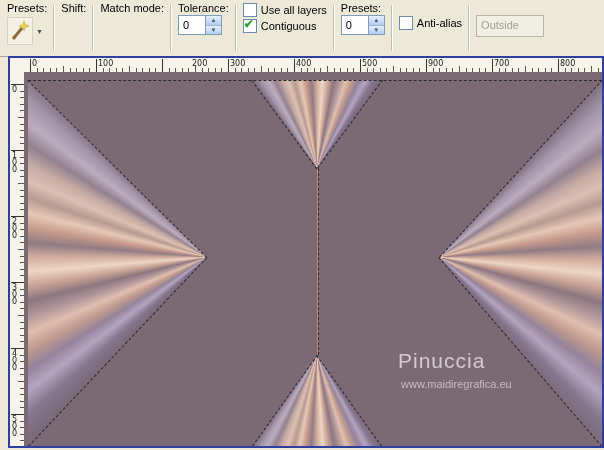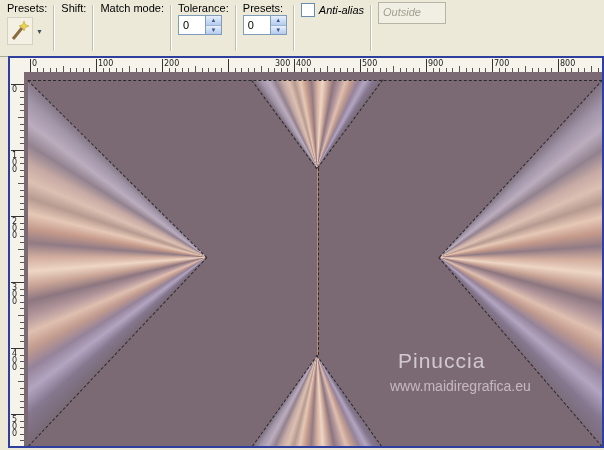--- a/index.html
+++ b/index.html
@@ -29,21 +29,21 @@
   .spin-text{width:22px;border:1px solid #7f9db9;background:#fff;padding:3px 0 0 4px;}
   .spin-btns{display:flex;flex-direction:column;width:15px;border:1px solid #7f9db9;border-left:0;}
   .spin-up,.spin-dn{flex:1;font-size:6px;line-height:8px;text-align:center;
                     background:linear-gradient(#e7effc,#b4cbee);color:#3a5a86;}
   .spin-up{border-bottom:1px solid #9db6d8;}
 
   .check{display:flex;align-items:center;gap:4px;height:16px;white-space:nowrap;}
   .cb{width:12px;height:12px;border:1px solid #6a8cae;background:#fff;position:relative;flex:none;}
   .cb.checked::after{content:"\2714";position:absolute;left:0;top:-3px;font-size:12px;
                      color:#2aa22a;font-weight:bold;}
-  .mt12{font-style:italic;}
+  .mt12{margin-top:13px;}
 
   
   .canvas-window{position:absolute;left:8px;top:56px;width:592px;height:388px;
                  border:2px solid #2e3f9f;background:#f6f3ea;}
   .ruler-corner{position:absolute;left:0;top:0;width:14px;height:14px;background:#f6f3ea;
                 border-right:1px solid #b0ad9e;border-bottom:1px solid #b0ad9e;}
   .ruler-h{position:absolute;left:14px;top:0;right:0;height:14px;background:#f6f3ea;
            border-bottom:1px solid #8a887c;overflow:hidden;}
   .ruler-v{position:absolute;left:0;top:14px;bottom:0;width:14px;background:#f6f3ea;
            border-right:1px solid #8a887c;overflow:hidden;}
@@ -62,21 +62,21 @@
   .fan{position:absolute;}
   #fan-left{left:4px;top:8px;width:179px;height:366px;clip-path:polygon(0 0,100% 48.4%,0 100%);}
   #fan-right{left:415px;top:8px;width:163px;height:366px;clip-path:polygon(100% 0,0 48.4%,100% 100%);}
   #fan-top{left:228px;top:8px;width:130px;height:88px;clip-path:polygon(0 0,100% 0,50% 100%);}
   #fan-bottom{left:228px;top:283px;width:130px;height:91px;clip-path:polygon(50% 0,0 100%,100% 100%);}
   .vline{position:absolute;left:293px;top:96px;width:1px;height:187px;}
   .ants{position:absolute;height:0;border-top:1px dashed #2a2a2a;transform-origin:0 0;}
   .ants.vert{width:0;height:187px;border-top:none;border-left:1px dashed #2a2a2a;}
   .wm-title{position:absolute;left:374px;top:277px;font-size:21px;letter-spacing:1px;
             color:rgba(226,218,225,0.85);}
-  .wm-url{position:absolute;left:366px;top:306px;font-size:14px;color:rgba(226,218,225,0.7);}
+  .wm-url{position:absolute;left:377px;top:306px;font-size:11px;color:rgba(226,218,225,0.7);}
 </style>
 </head>
 <body>
 
 <div class="app">
 
   <div class="toolbar">
 
     <div class="tb-group">
       <span class="tb-label">Presets:</span>
@@ -103,20 +103,30 @@
       <span class="tb-label">Tolerance:</span>
       <div class="spin">
         <span class="spin-text">0</span>
         <span class="spin-btns">
           <span class="spin-up">▲</span>
           <span class="spin-dn">▼</span>
         </span>
       </div>
     </div>
 
+    <div class="tb-group">
+      <label class="check">
+        <span class="cb"></span>
+        <span>Use all layers</span>
+      </label>
+      <label class="check">
+        <span class="cb checked"></span>
+        <span>Contiguous</span>
+      </label>
+    </div>
 
     <div class="tb-group">
       <span class="tb-label">Presets:</span>
       <div class="spin">
         <span class="spin-text">0</span>
         <span class="spin-btns">
           <span class="spin-up">▲</span>
           <span class="spin-dn">▼</span>
         </span>
       </div>
@@ -222,22 +232,22 @@
         <i class="tick" style="left: 527.4px;"></i>
         <i class="tick major" style="left: 534px;"></i>
         <i class="tick" style="left: 540.6px;"></i>
         <i class="tick" style="left: 547.2px;"></i>
         <i class="tick" style="left: 553.8px;"></i>
         <i class="tick" style="left: 560.4px;"></i>
         <i class="tick mid" style="left: 567px;"></i>
         <i class="tick" style="left: 573.6px;"></i>
         <b class="rlabel" style="left: 8px;">0</b>
         <b class="rlabel" style="left: 74px;">100</b>
-        <b class="rlabel" style="left: 140px;">200</b>
-        <b class="rlabel" style="left: 206px; padding-left: 45px;">300</b>
+        <b class="rlabel" style="left: 140px; padding-left: 28px;">200</b>
+        <b class="rlabel" style="left: 206px;">300</b>
         <b class="rlabel" style="left: 272px;">400</b>
         <b class="rlabel" style="left: 338px;">500</b>
         <b class="rlabel" style="left: 404px;">900</b>
         <b class="rlabel" style="left: 470px;">700</b>
         <b class="rlabel" style="left: 536px;">800</b>
       </div>
     <div class="ruler-v" id="ruler-v">
         <i class="tick major" style="top: 12px;"></i>
         <i class="tick" style="top: 18.6px;"></i>
         <i class="tick" style="top: 25.2px;"></i>

